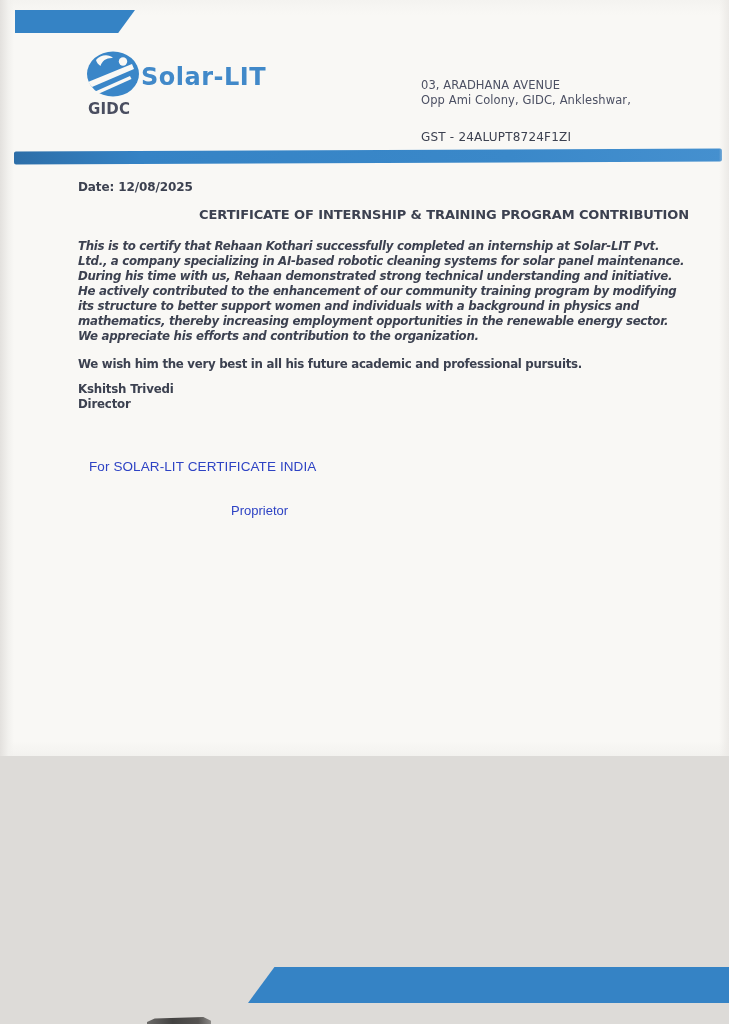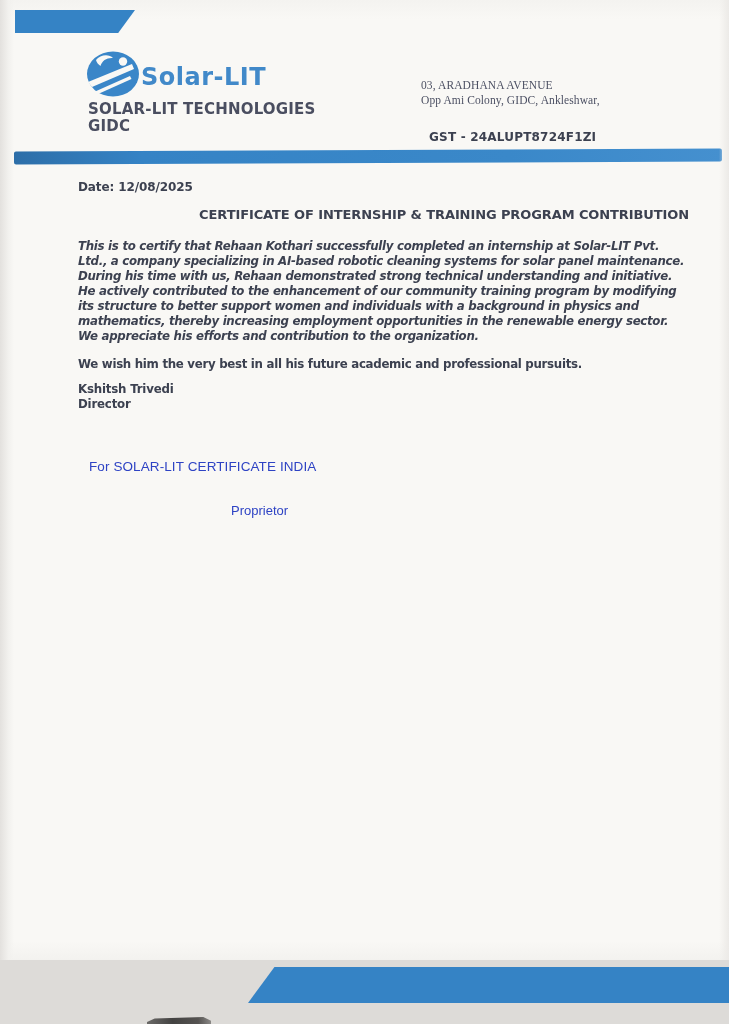--- a/index.html
+++ b/index.html
@@ -3,21 +3,21 @@
 <meta charset="utf-8">
 <style>
   html,body{margin:0;padding:0;}
   body{
     width:729px;height:1024px;
     background:#dddbd8;
     font-family:"DejaVu Sans","Liberation Sans",sans-serif;
     overflow:hidden;
   }
   .scan{
-    position:relative;width:729px;height:960px;
+    position:relative;width:729px;height:756px;
     background:linear-gradient(180deg,#f4f3f0 0%, #f9f8f5 2%, #f9f8f5 98%, #f3f2ef 100%);
   }
   
   .scan::before{
     content:"";position:absolute;left:0;top:0;bottom:0;width:14px;
     background:linear-gradient(90deg,#e3e1de,#f2f1ee 60%,rgba(249,248,245,0));
     pointer-events:none;
   }
   .scan::after{
     content:"";position:absolute;right:0;top:0;bottom:0;width:10px;
@@ -55,25 +55,25 @@
     left:141px;top:63px;
     font-size:24px;font-weight:700;color:#4189c9;letter-spacing:.5px;
     font-family:"DejaVu Sans","Liberation Sans",sans-serif;
   }
   .company{
     left:88px;top:101px;
     font-size:15px;font-weight:700;color:#4a4e60;line-height:17px;letter-spacing:.2px;
   }
   .addr{
     left:421px;top:78px;
-    font-size:11.5px;color:#4c5063;line-height:15px;letter-spacing:.1px;font-family:Liberation Serif, serif;
+    font-size:11.5px;color:#4c5063;line-height:15px;letter-spacing:.1px;
   }
   .gst{
     left:421px;top:130px;
-    font-size:12px;font-weight:700;color:#3c4150;letter-spacing:.2px;margin-left:8px;
+    font-size:12px;font-weight:400;color:#3c4150;letter-spacing:.2px;
   }
 
   
   .ink{color:#3c4150;}
   .date-line{left:78px;top:180px;font-size:12px;font-weight:700;letter-spacing:-.1px;}
   .title-line{
     left:40px;top:207px;width:649px;text-align:right;
     font-size:13px;font-weight:700;letter-spacing:-.1px;
   }
   .para1{
@@ -116,21 +116,20 @@
     <svg width="54" height="46" viewBox="0 0 54 46" aria-hidden="true">
       <ellipse cx="27" cy="23" rx="26" ry="22.5" fill="#3a86c8"></ellipse>
       <circle cx="37" cy="10.5" r="4.2" fill="#f9f8f5"></circle>
       <path d="M10 9 C14 3.5 23 2.5 27 7 C21 6.5 16 9.5 14.5 15 C12.5 13.5 10.5 11.5 10 9 Z" fill="#f9f8f5"></path>
       <path d="M2 31 L46 13 L48 18 L6 36 Z" fill="#f9f8f5"></path>
       <path d="M8 41 L44 25 L45.5 28 L11 43.5 Z" fill="#f9f8f5"></path>
     </svg>
   </div>
   <div class="abs brand">Solar-LIT</div>
   <div class="abs company">
-    <div>SOLAR-LIT TECHNOLOGIES</div>
     <div>GIDC</div>
   </div>
   <div class="abs addr">
     <div>03, ARADHANA AVENUE</div>
     <div>Opp Ami Colony, GIDC, Ankleshwar,</div>
   </div>
   <div class="abs gst">GST - 24ALUPT8724F1ZI</div>
 
   <div class="abs date-line ink">Date: 12/08/2025</div>
   <div class="abs title-line ink">CERTIFICATE OF INTERNSHIP &amp; TRAINING PROGRAM CONTRIBUTION</div>

